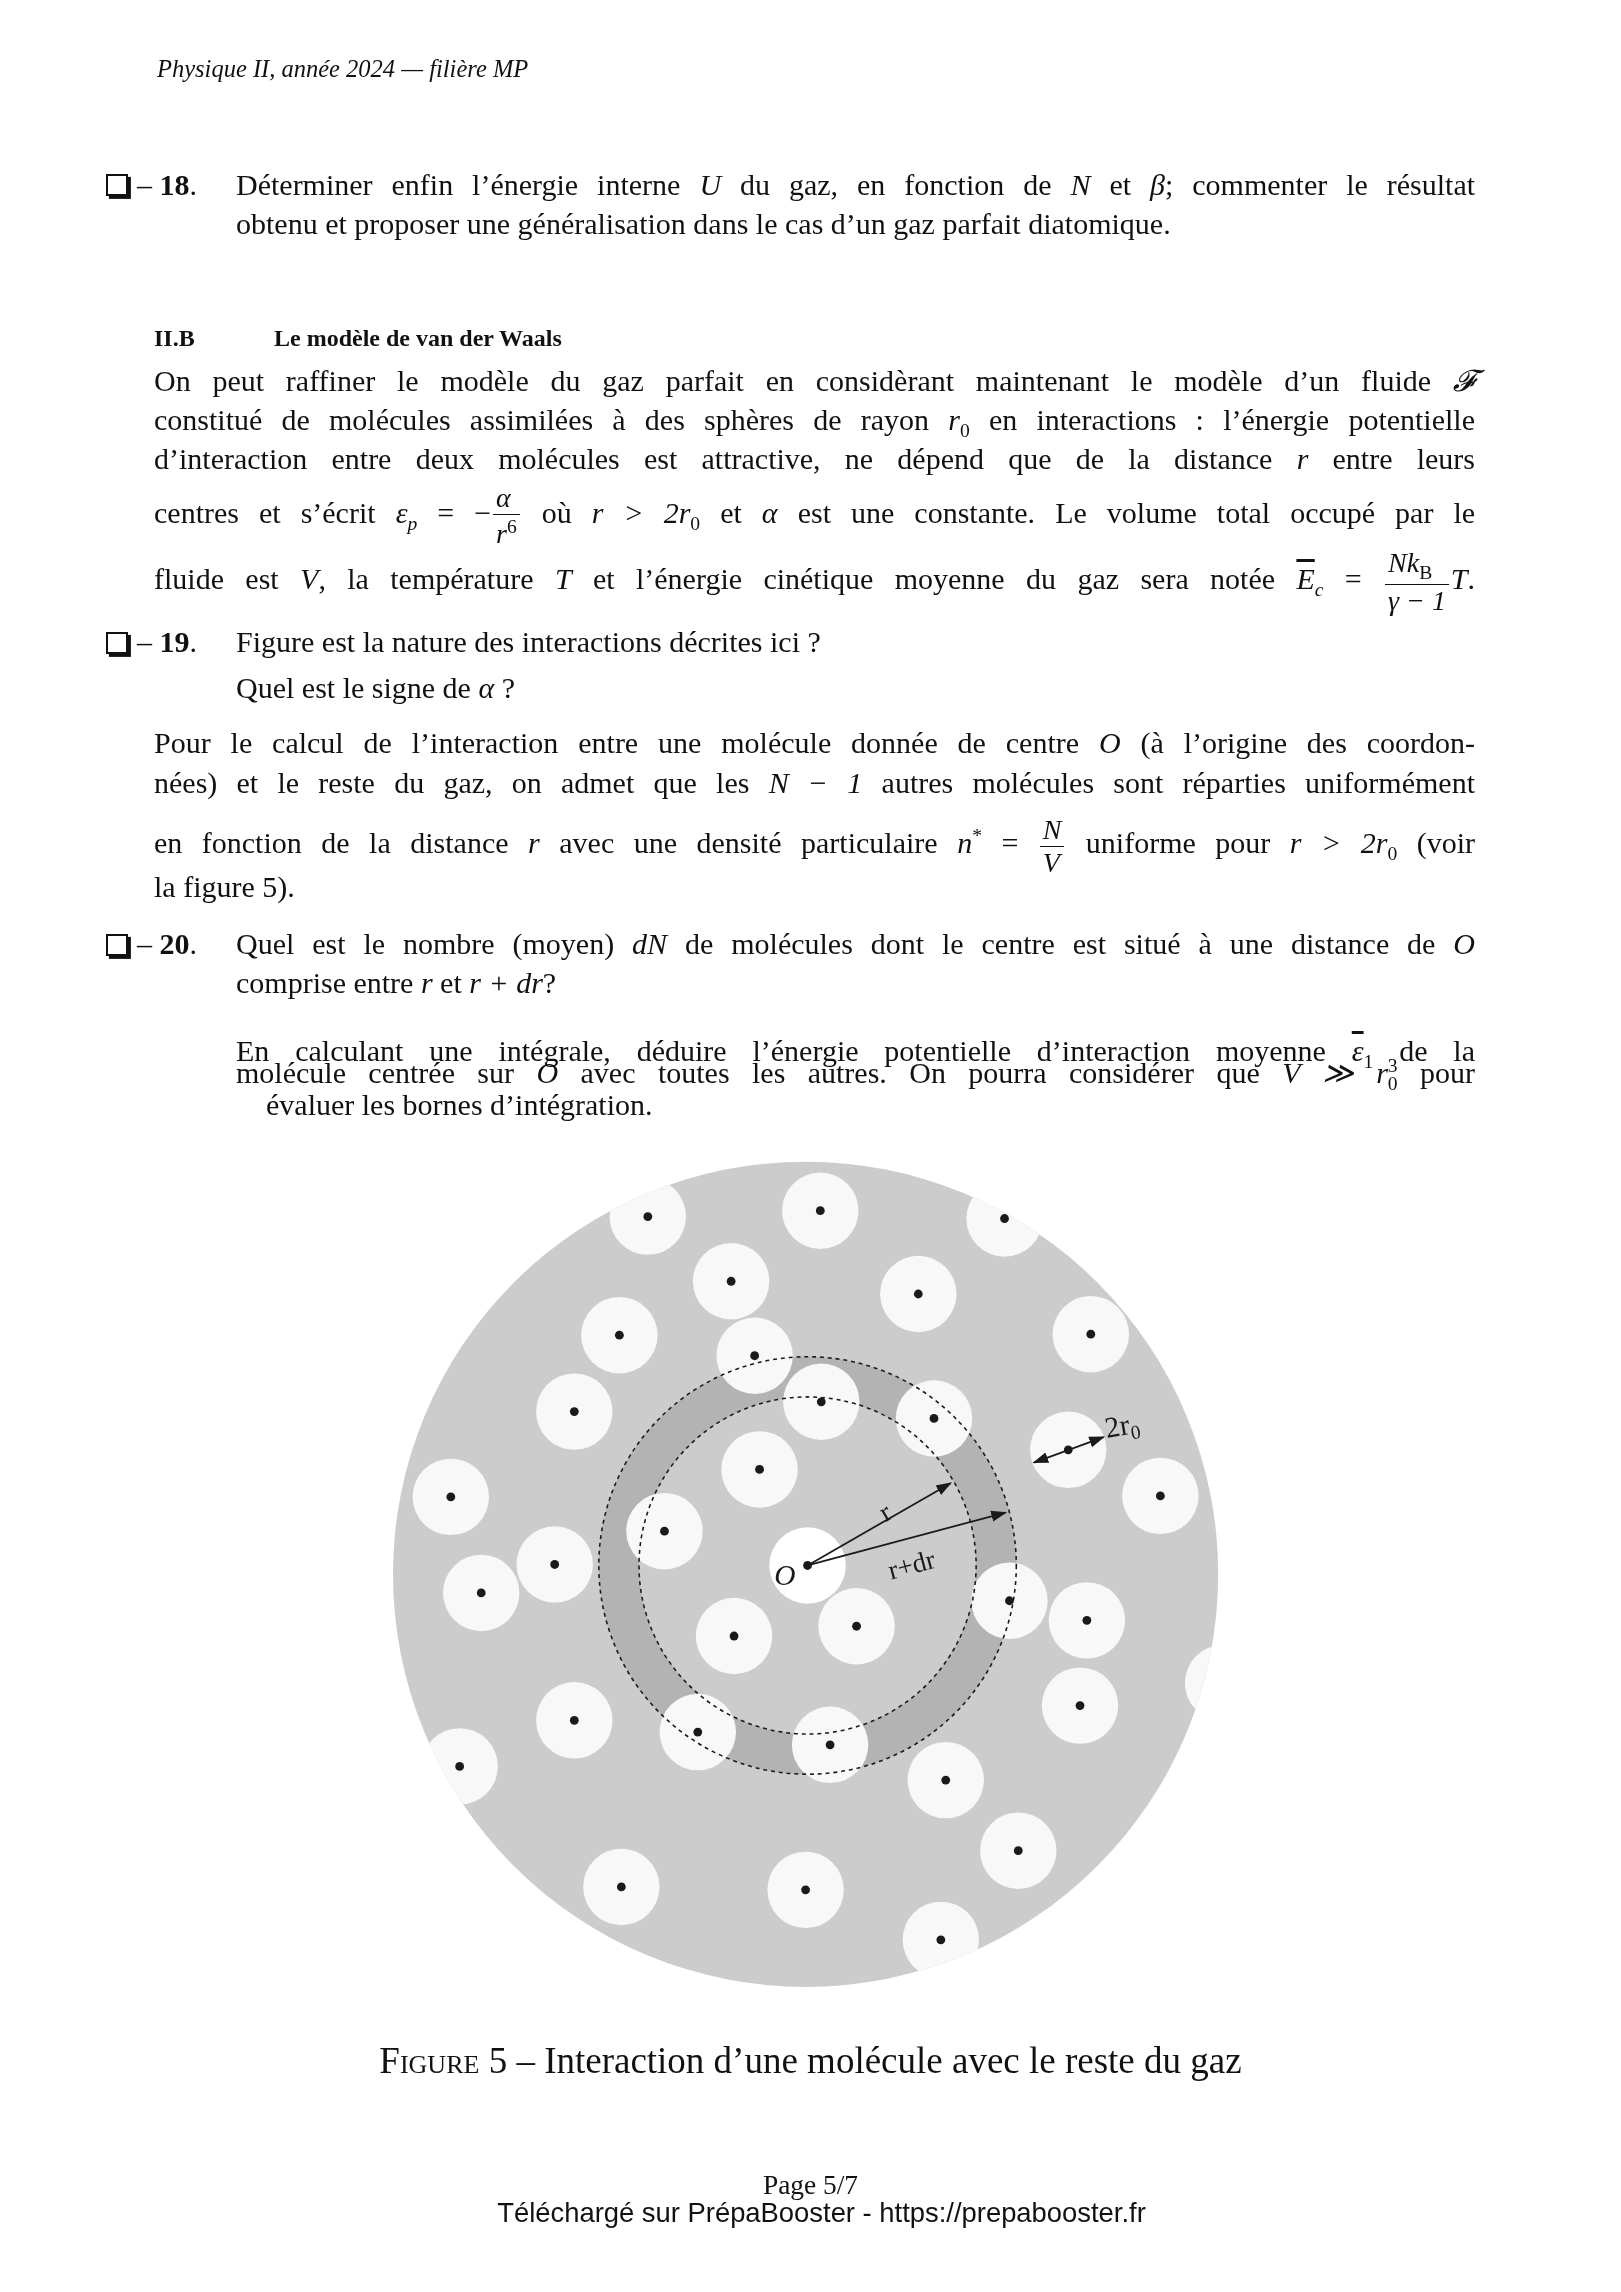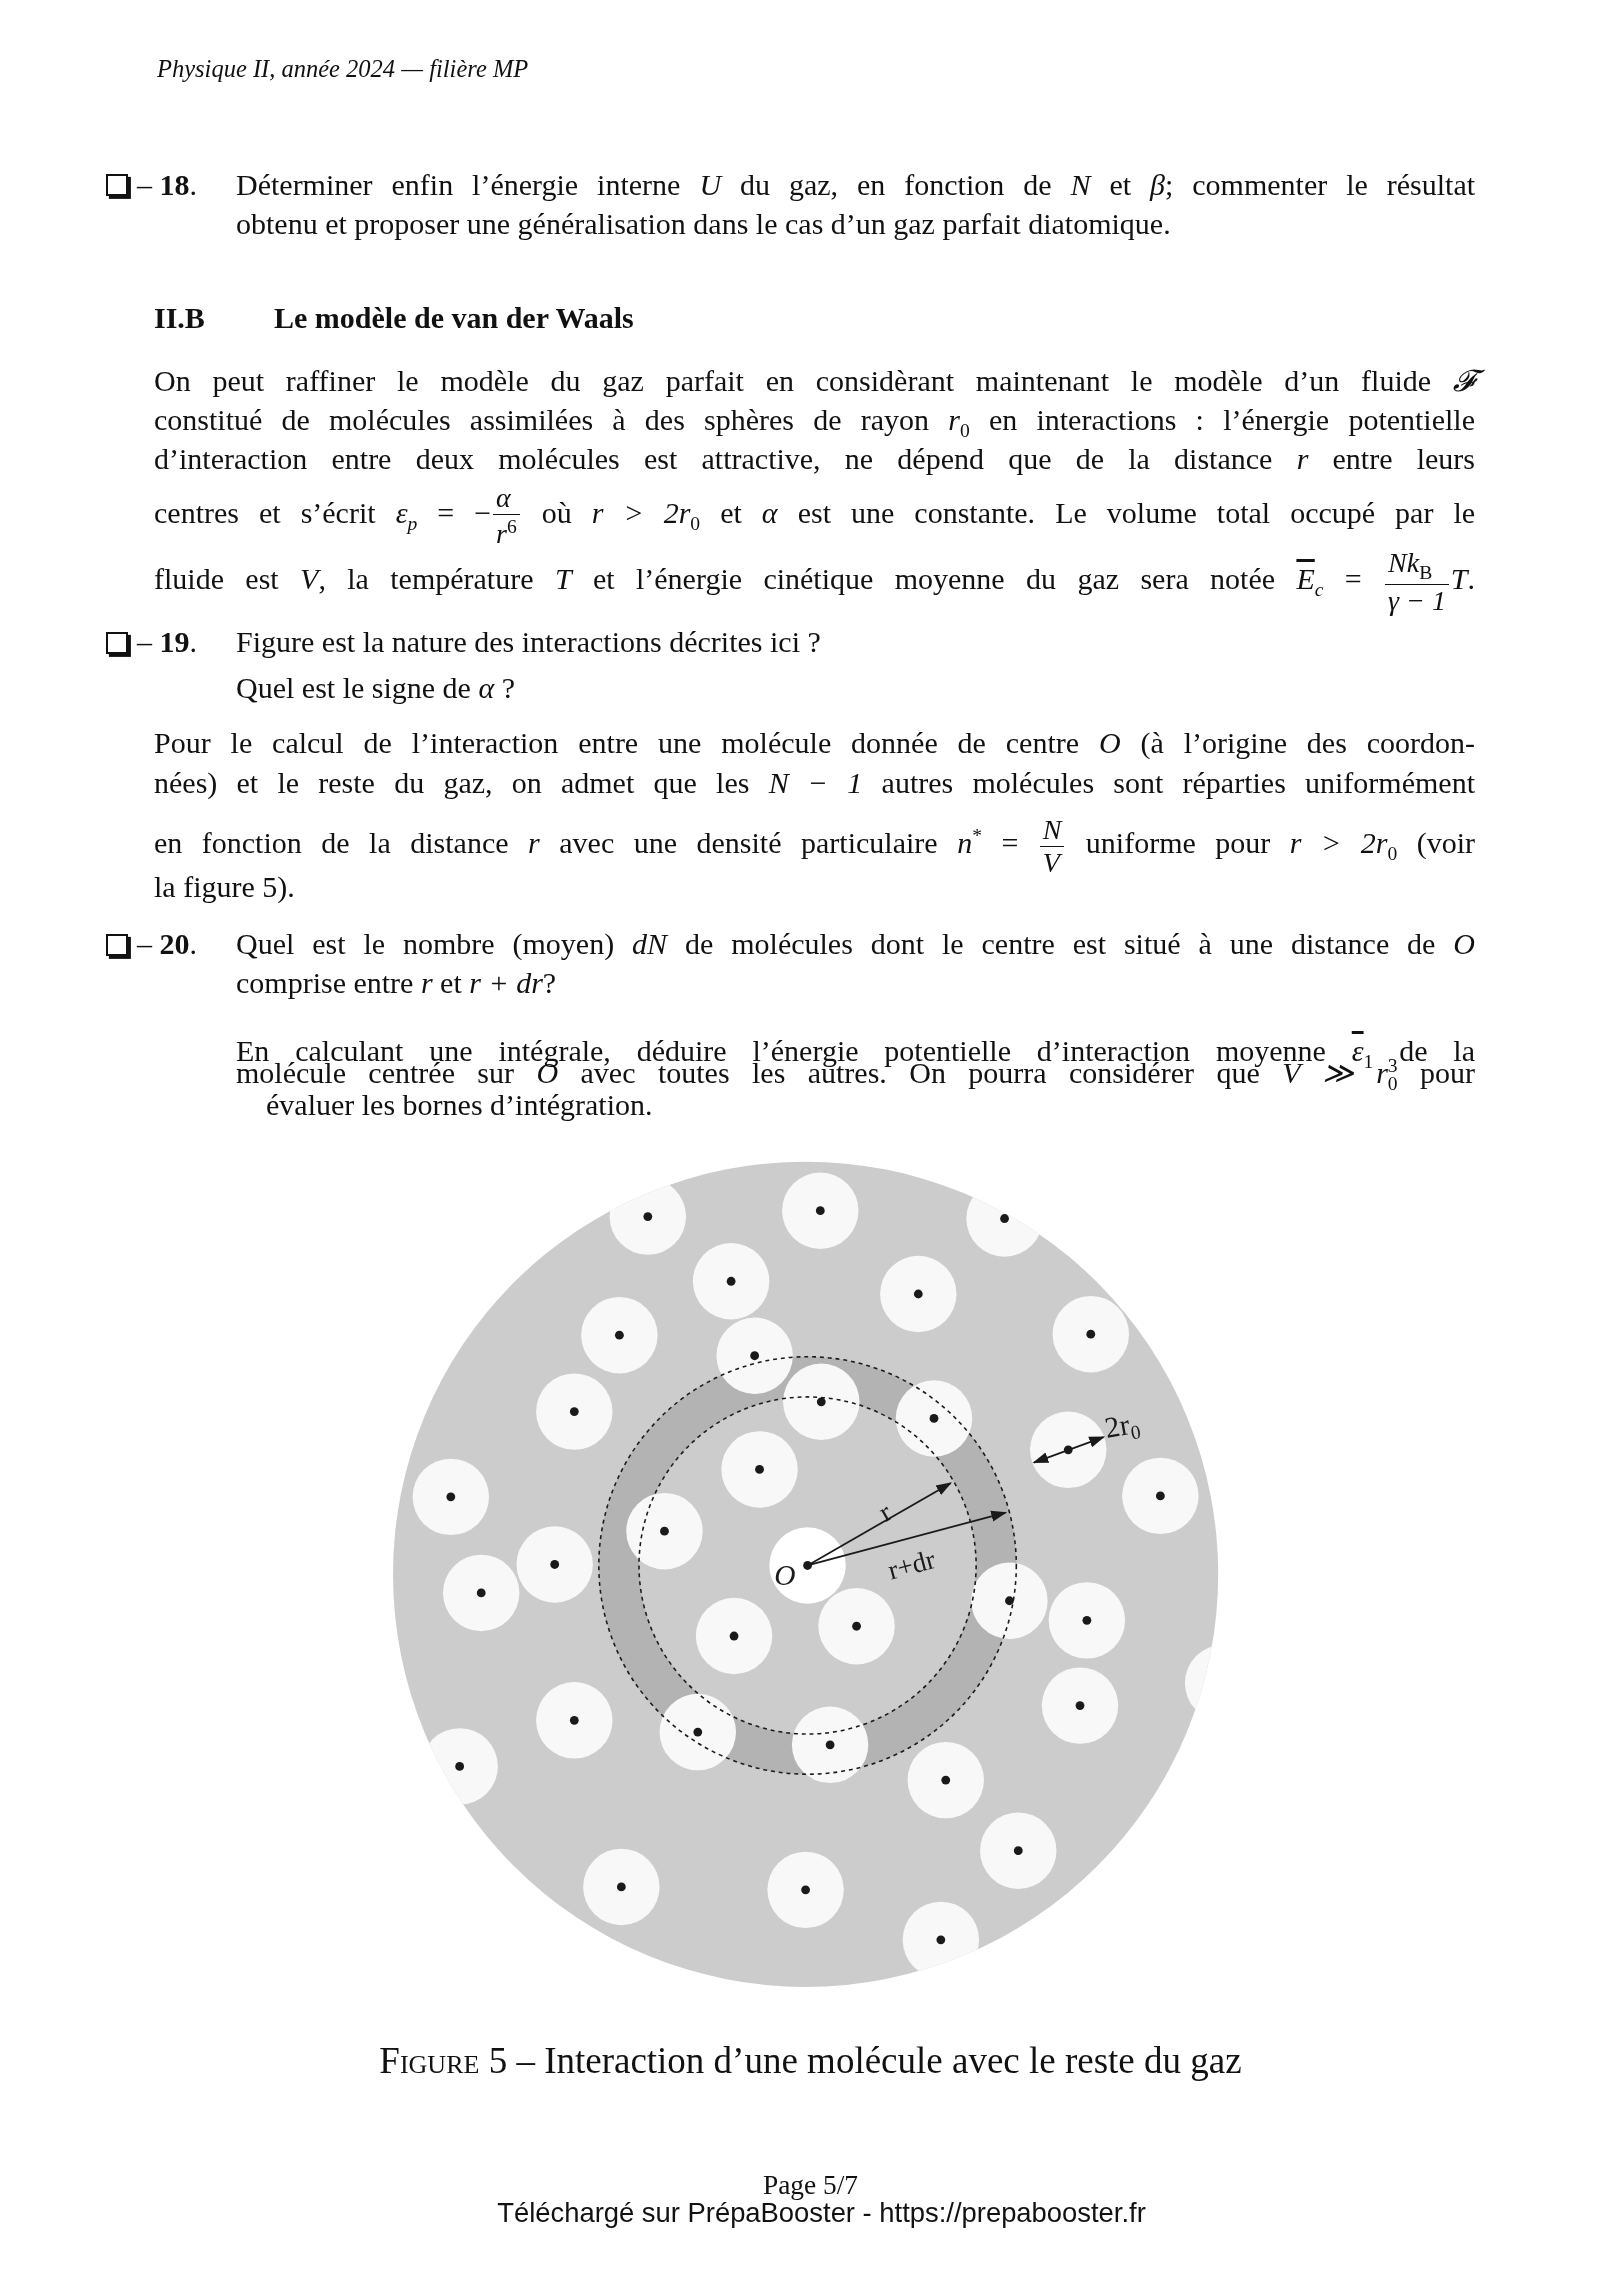--- a/index.html
+++ b/index.html
@@ -4,21 +4,21 @@
 <style>
   html, body { margin:0; padding:0; background:#ffffff; }
   body { width:1621px; height:2293px; position:relative; overflow:hidden; font-family:"Liberation Serif", "DejaVu Serif", serif; color:#111; }
   .abs { position:absolute; }
   .line { position:absolute; font-size:30px; line-height:39px; white-space:nowrap; }
   .just { text-align:justify; text-align-last:justify; white-space:normal; height:39px; overflow:visible; }
   .header { left:157px; top:55px; font-size:24.5px; font-style:italic; }
   .qbox { position:absolute; width:17.6px; height:17.6px; border:2px solid #111; box-shadow:2.9px 2.9px 0 #111; background:#fff; }
   .qnum { position:absolute; font-size:30px; line-height:39px; white-space:nowrap; }
   .qnum b { font-weight:bold; }
-  .heading { position:absolute; font-size:30px; font-weight:bold; line-height:43px; white-space:nowrap; }
+  .heading { position:absolute; font-size:24px; font-weight:bold; line-height:43px; white-space:nowrap;margin-top:21px; }
   i.m { font-style:italic; }
   .frac { display:inline-block; vertical-align:middle; text-align:center; line-height:1; margin:0 2px; }
   .frac .num { display:block; font-size:28px; padding:0 2.9px 2px; border-bottom:1.6px solid #111; }
   .frac .den { display:block; font-size:28px; padding:2px 2.9px 0; }
   sub, sup { font-size:19.6px; }
   .caption { position:absolute; left:0; width:1621px; top:2039px; text-align:center; font-size:37px; }
   .sc { font-variant:small-caps; }
   .pagenum { position:absolute; left:0; width:1621px; top:2170px; text-align:center; font-size:27.4px; font-weight:normal; }
   .dl { position:absolute; left:0; width:1621px; top:2197px; text-align:center; font-family:"Liberation Sans", "DejaVu Sans", sans-serif; font-size:27.4px;padding-left:11px; }
   .overline { text-decoration:overline; }

